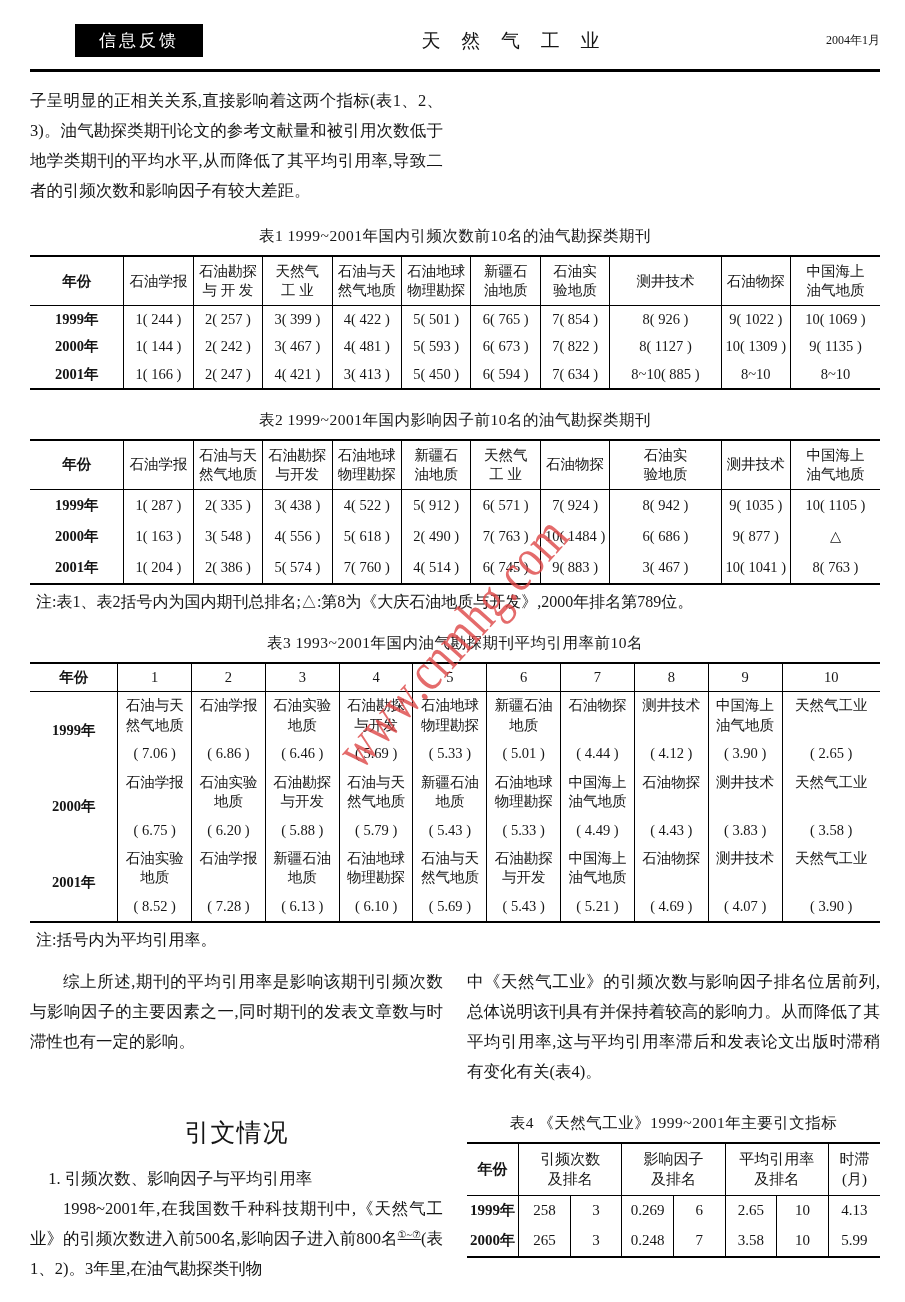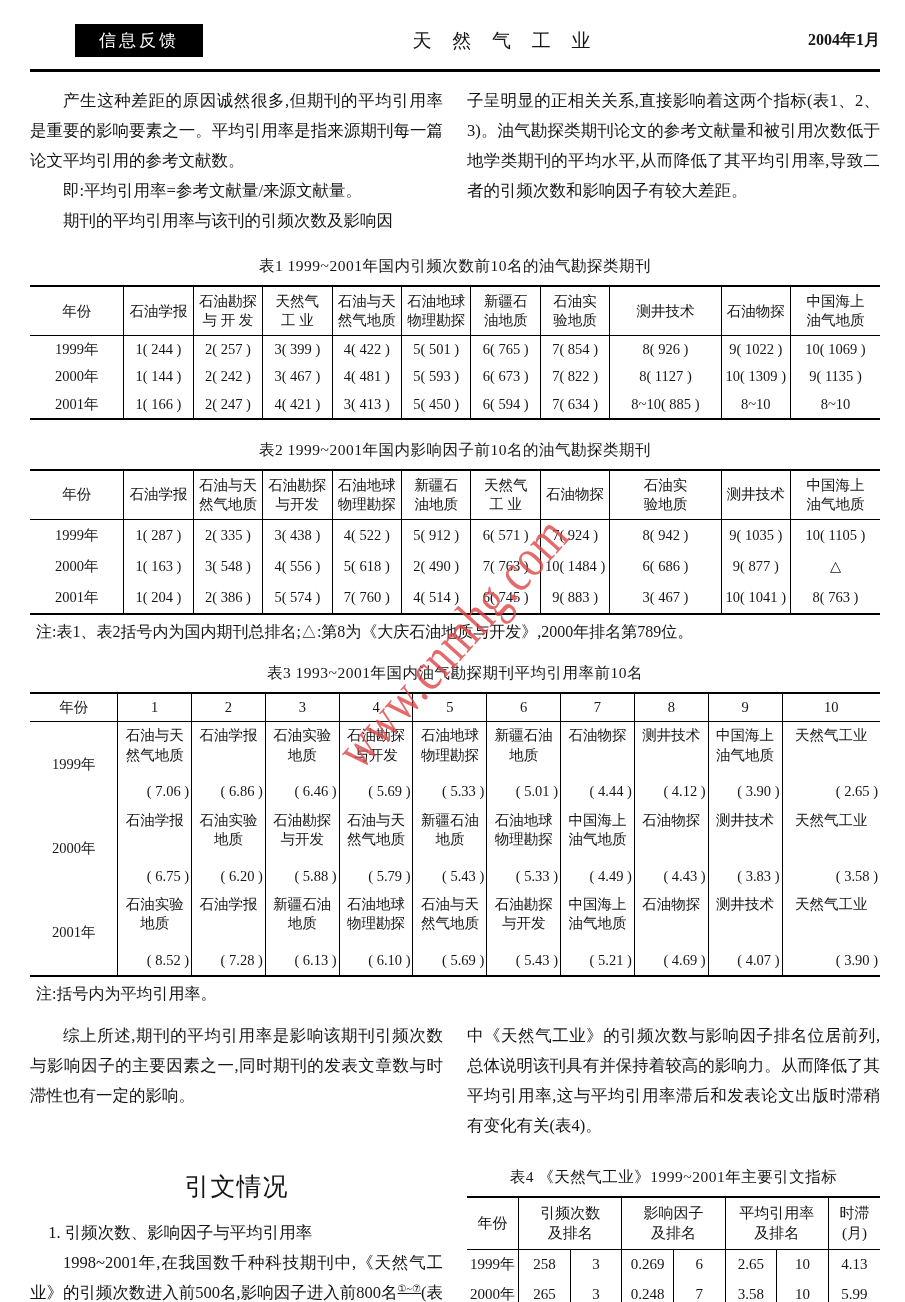--- a/index.html
+++ b/index.html
@@ -10,21 +10,21 @@
     color:#151515;
     position:relative;
     overflow:hidden;
   }
   .page{box-sizing:border-box;width:905px;height:1302px;padding:20px 25px 0 30px;position:relative;overflow:hidden;}
 
   
   .hdr{display:flex;align-items:center;margin-top:4px;padding-left:45px;}
   .badge{background:#000;color:#fff;font-size:17px;line-height:1;padding:8px 24px;letter-spacing:3px;}
   .jtitle{flex:1;text-align:center;font-size:19px;letter-spacing:8px;white-space:nowrap;}
-  .issue{font-size:16px;white-space:nowrap;font-weight:bold;}
+  .issue{font-size:12px;white-space:nowrap;}
   .rule{border-bottom:3px solid #000;margin-top:12px;}
 
   
   .two-col{display:grid;grid-template-columns:1fr 1fr;column-gap:24px;}
   .two-col p{margin:0;font-size:16.5px;line-height:1.82;text-align:justify;}
   .indent{text-indent:2em;}
   .intro{margin-top:14px;}
 
   
   .tbl-title{text-align:center;font-size:15.5px;margin:0 0 8px 0;letter-spacing:.5px;}
@@ -32,38 +32,38 @@
     width:100%;border-collapse:collapse;table-layout:fixed;
     border-top:2.5px solid #000;border-bottom:2.5px solid #000;
     font-size:14.5px;text-align:center;
   }
   table.jtab th,table.jtab td{
     border-left:1px solid #000;
     font-weight:normal;padding:3px 2px;
     white-space:pre-line;line-height:1.32;
     vertical-align:middle;
   }
-  table.jtab th:first-child,table.jtab td:first-child{border-left:none;}
+  table.jtab th:first-child,table.jtab td:first-child{border-left:none;font-weight:bold;}
   table.jtab thead th{border-bottom:1.5px solid #000;padding:5px 2px;}
   .tbl-note{font-size:16px;margin:7px 0 0 6px;font-family:Liberation Serif, serif;}
   .tblblock{margin-top:20px;}
 
   
   #t1 thead th:nth-child(1){width:10.5%;} #t1 thead th:nth-child(9){width:12.5%;} #t1 thead th:nth-child(11){width:10%;}
   #t1 tbody td, #t1 tbody th{padding:4px 2px;}
   #t2 thead th:nth-child(1){width:10.5%;} #t2 thead th:nth-child(9){width:12.5%;} #t2 thead th:nth-child(11){width:10%;}
   #t2 tbody td, #t2 tbody th{padding:6px 2px;}
 
   
   #t3 thead th{padding:4px 2px;}
   #t3 thead th:nth-child(1){width:9.8%;} #t3 thead th:nth-child(11){width:11%;}
   #t3 tbody td{vertical-align:top;padding:4px 2px 5px 2px;}
   #t3 tbody th{vertical-align:middle;}
   .cname{min-height:41px;}
-  .cval{margin-top:15px;text-align:right;}
+  .cval{margin-top:7px;}
 
   
   #t4{font-size:15px;}
   #t4 thead th{padding:6px 2px;}
   #t4 tbody td,#t4 tbody th{padding:5px 2px;}
   #t4 tbody tr:first-child th:nth-child(1){width:21%;}
   #t4 tbody tr:first-child td:nth-child(2){width:14%;}
   #t4 tbody tr:first-child td:nth-child(3){width:7%;}
   #t4 tbody tr:first-child td:nth-child(4){width:14%;}
   #t4 tbody tr:first-child td:nth-child(5){width:6.5%;}
@@ -93,25 +93,20 @@
 <div class="page">
 
   <header class="hdr">
     <div class="badge">信息反馈</div>
     <div class="jtitle">天 然 气 工 业</div>
     <div class="issue">2004年1月</div>
   </header>
   <div class="rule"></div>
 
   <section class="two-col intro">
-    <div class="col">
-      <p class="indent">产生这种差距的原因诚然很多,但期刊的平均引用率是重要的影响要素之一。平均引用率是指来源期刊每一篇论文平均引用的参考文献数。</p>
-      <p class="indent">即:平均引用率=参考文献量/来源文献量。</p>
-      <p class="indent">期刊的平均引用率与该刊的引频次数及影响因</p>
-    </div>
     <div class="col">
       <p>子呈明显的正相关关系,直接影响着这两个指标(表1、2、3)。油气勘探类期刊论文的参考文献量和被引用次数低于地学类期刊的平均水平,从而降低了其平均引用率,导致二者的引频次数和影响因子有较大差距。</p>
     </div>
   </section>
 
   <div class="tblblock">
     <div class="tbl-title">表1  1999~2001年国内引频次数前10名的油气勘探类期刊</div>
     <table id="t1" class="jtab">
         <thead>
           <tr>

